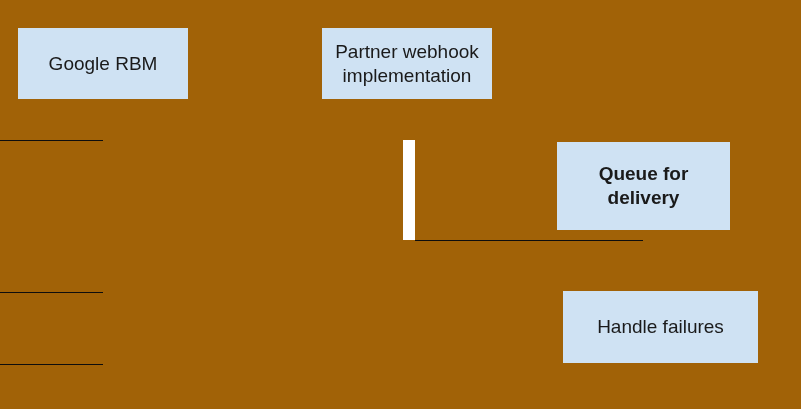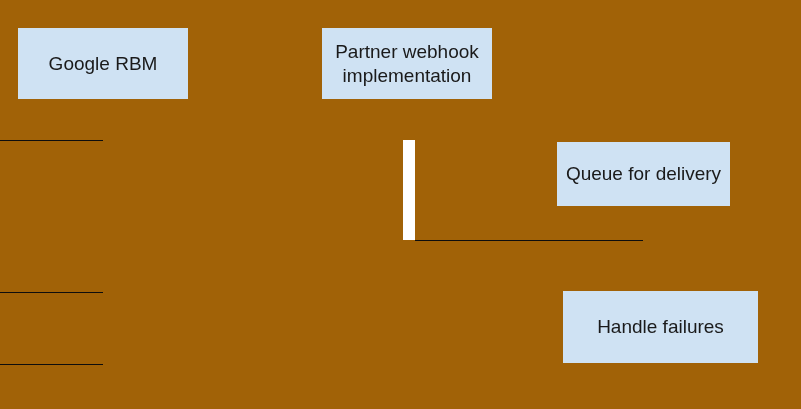--- a/index.html
+++ b/index.html
@@ -23,21 +23,21 @@
     line-height: 24px;
     display: flex;
     align-items: center;
     justify-content: center;
     text-align: center;
     box-sizing: border-box;
     padding: 2px 6px;
   }
   .node-google-rbm        { left: 18px;  top: 28px;  width: 170px; height: 71px; }
   .node-partner-webhook   { left: 322px; top: 28px;  width: 170px; height: 71px; }
-  .node-queue-delivery    { left: 557px; top: 142px; width: 173px; height: 64px; }
+  .node-queue-delivery    { left: 557px; top: 142px; width: 173px; height: 88px; font-weight: bold; }
   .node-handle-failures   { left: 563px; top: 291px; width: 195px; height: 72px; }
   .activation-bar {
     position: absolute;
     left: 403px; top: 140px;
     width: 12px; height: 100px;
     background: #ffffff;
   }
   .faint-line {
     position: absolute;
     height: 1px;

